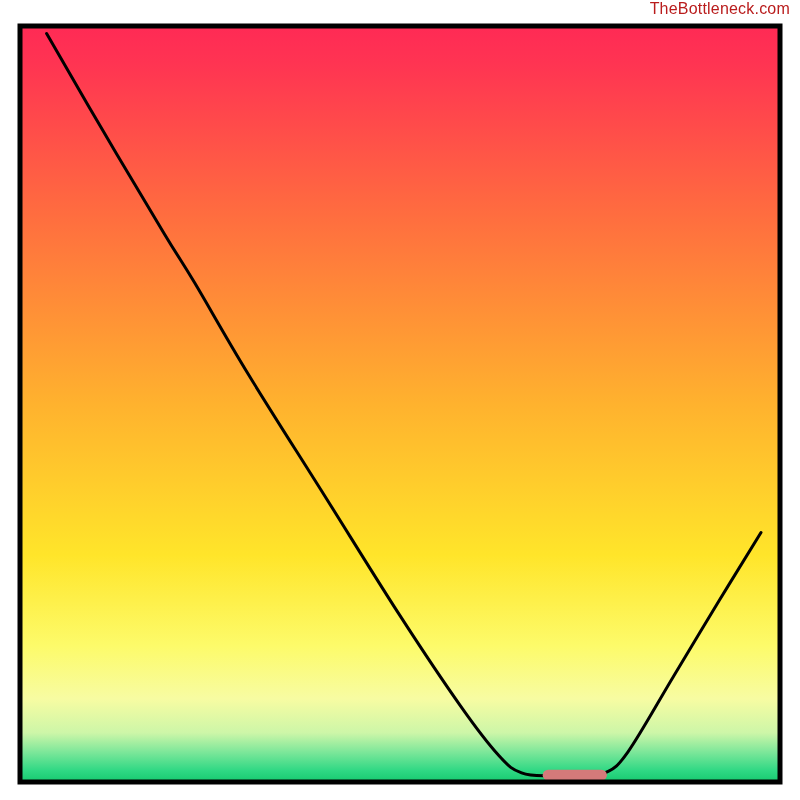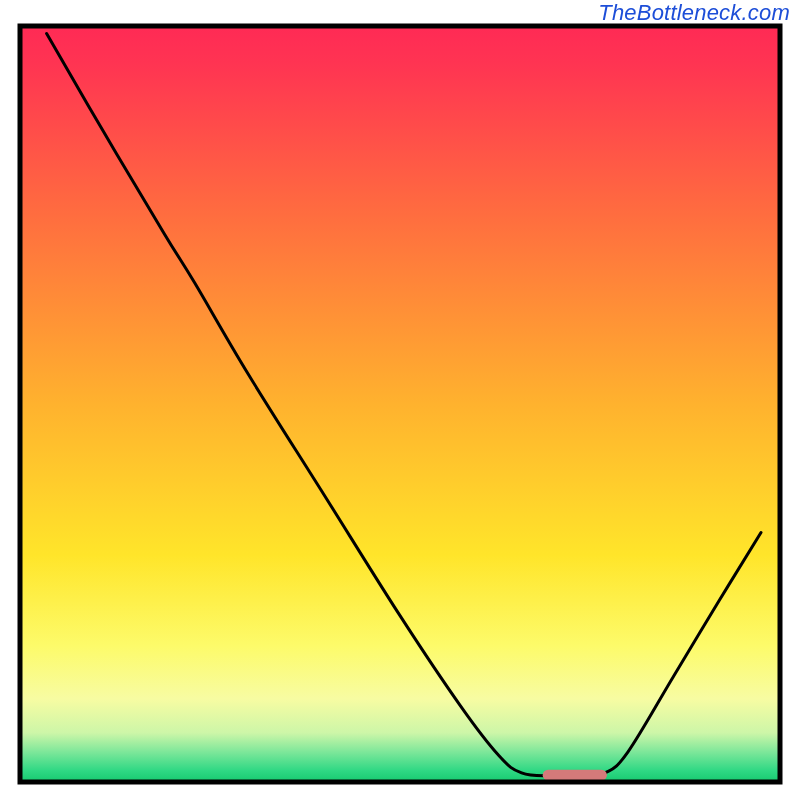--- a/index.html
+++ b/index.html
@@ -12,26 +12,25 @@
   }
   .chart-container {
     position: relative;
     width: 800px;
     height: 800px;
   }
   .watermark {
     position: absolute;
     top: 0px;
     right: 10px;
-    font-size: 22px;
+    font-size: 16px;
     font-weight: 500;
-    color: #1d4ed8;
+    color: #b91c1c;
     z-index: 10;
     letter-spacing: 0.2px;
-    font-style: italic;
   }
   svg {
     display: block;
   }
 </style>
 </head>
 <body>
 
 <div class="chart-container">
   <div class="watermark">TheBottleneck.com</div>

